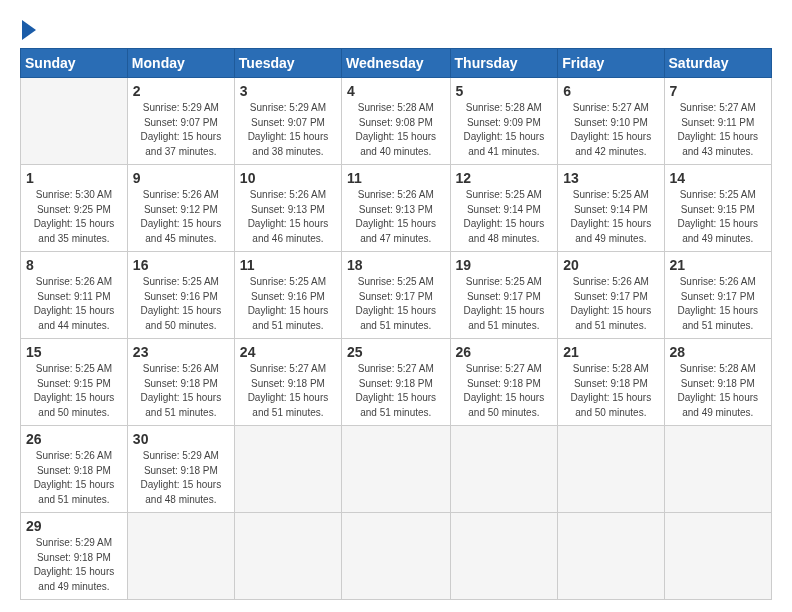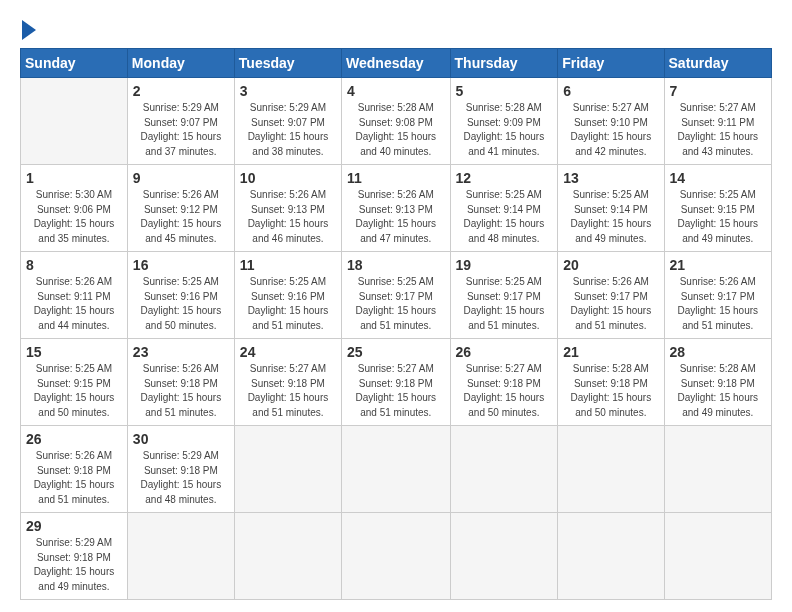--- a/index.html
+++ b/index.html
@@ -179,21 +179,21 @@
             <div class="day-info" style="white-space: pre-line;">Sunrise: 5:27 AM
 Sunset: 9:11 PM
 Daylight: 15 hours
 and 43 minutes.</div>
           </td>
         </tr>
         <tr>
           <td>
             <span class="day-number">1</span>
             <div class="day-info" style="white-space: pre-line;">Sunrise: 5:30 AM
-Sunset: 9:06 PM
+Sunset: 9:25 PM
 Daylight: 15 hours
 and 35 minutes.</div>
           </td>
           <td>
             <span class="day-number">9</span>
             <div class="day-info" style="white-space: pre-line;">Sunrise: 5:26 AM
 Sunset: 9:12 PM
 Daylight: 15 hours
 and 45 minutes.</div>
           </td>

